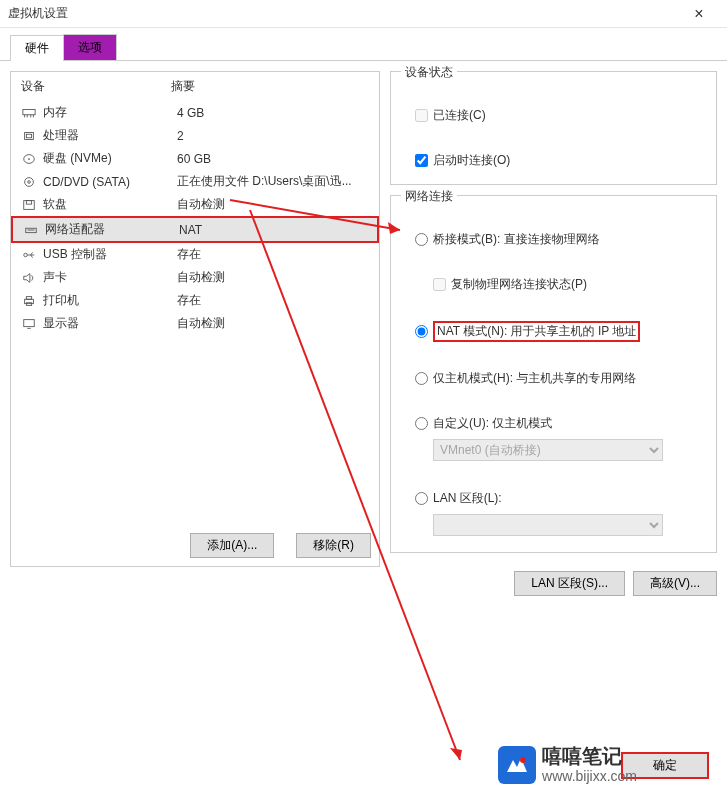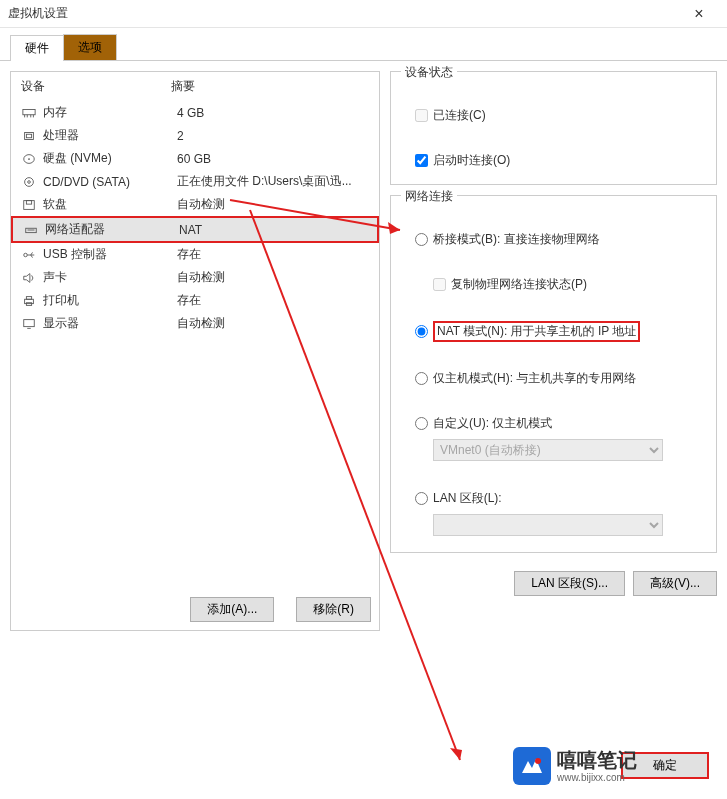--- a/index.html
+++ b/index.html
@@ -3,26 +3,26 @@
 <meta charset="utf-8">
 <style>
 * { box-sizing: border-box; margin: 0; padding: 0; font-family: "Microsoft YaHei", "SimSun", sans-serif; font-size: 12px; }
 body { background: #fff; width: 727px; height: 799px; position: relative; overflow: hidden; }
 
 .titlebar { height: 28px; display: flex; align-items: center; padding: 0 8px; border-bottom: 1px solid #e5e5e5; }
 .titlebar .title { flex: 1; color: #333; }
 .titlebar .close { width: 40px; text-align: center; font-size: 16px; color: #333; cursor: pointer; }
 
 .tabs { display: flex; padding: 6px 10px 0 10px; border-bottom: 1px solid #ccc; }
-.tab { padding: 4px 14px; border: 1px solid #ccc; border-bottom: none; background: #a16207; margin-right: -1px; cursor: pointer; }
+.tab { padding: 4px 14px; border: 1px solid #ccc; border-bottom: none; background: #a21caf; margin-right: -1px; cursor: pointer; }
 .tab.active { background: #fff; position: relative; top: 1px; }
 
 .content { display: flex; padding: 10px; gap: 10px; }
 
-.left-panel { width: 370px; height: 560px; border: 1px solid #ccc; position: relative; }
+.left-panel { width: 370px; height: 496px; border: 1px solid #ccc; position: relative; }
 .device-header { display: flex; padding: 6px 10px; font-weight: normal; color: #333; }
 .device-header .col1 { width: 150px; }
 .device-list { }
 .device-row { display: flex; padding: 3px 10px; align-items: center; cursor: pointer; }
 .device-row.selected { background: #e5e5e5; }
 .device-row.highlighted { border: 2px solid #e02020; }
 .device-row .icon { width: 16px; height: 12px; margin-right: 6px; display: inline-flex; align-items: center; justify-content: center; }
 .device-row .icon svg { width: 14px; height: 12px; }
 .device-row .name { width: 134px; color: #333; }
 .device-row .summary { color: #333; }
@@ -47,21 +47,21 @@
 
 .arrow { position: absolute; pointer-events: none; }
 .arrow-line { stroke: #e02020; stroke-width: 2; fill: none; }
 .arrow-head { fill: #e02020; }
 
 .watermark { position: absolute; bottom: 14px; right: 90px; display: flex; align-items: center; color: #333; }
 .watermark .logo { width: 38px; height: 38px; background: #1e6ad6; border-radius: 6px; margin-right: 6px; display:flex; align-items:center; justify-content:center; }
 .watermark .logo svg { width: 26px; height: 20px; }
 .watermark .text-block { line-height: 1.2; }
 .watermark .big { font-size: 20px; font-weight: bold; }
-.watermark .small { font-size: 10px; color: #666; }
+.watermark .small { font-size: 14px; color: #666; }
 </style>
 </head>
 <body>
 
 <div class="titlebar">
   <span class="title">虚拟机设置</span>
   <span class="close">×</span>
 </div>
 
 <div class="tabs">

